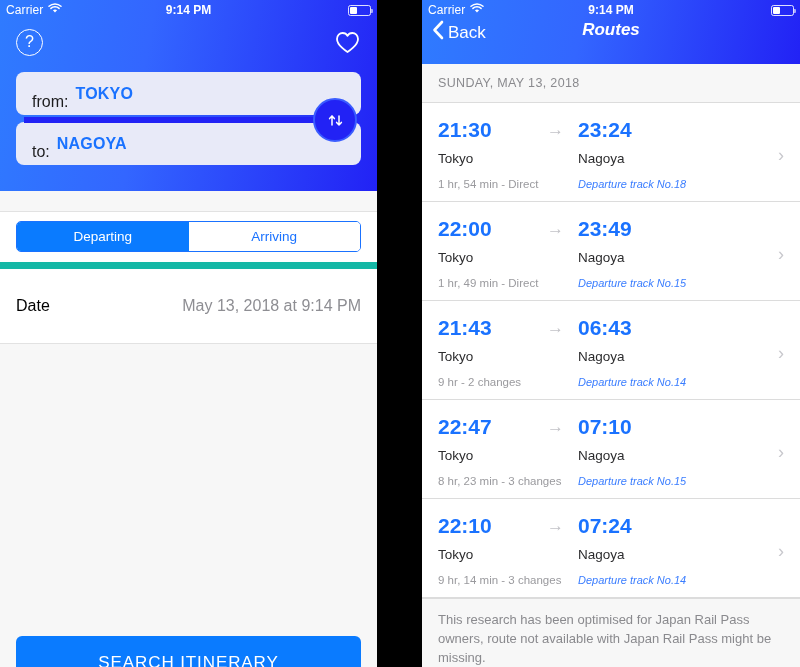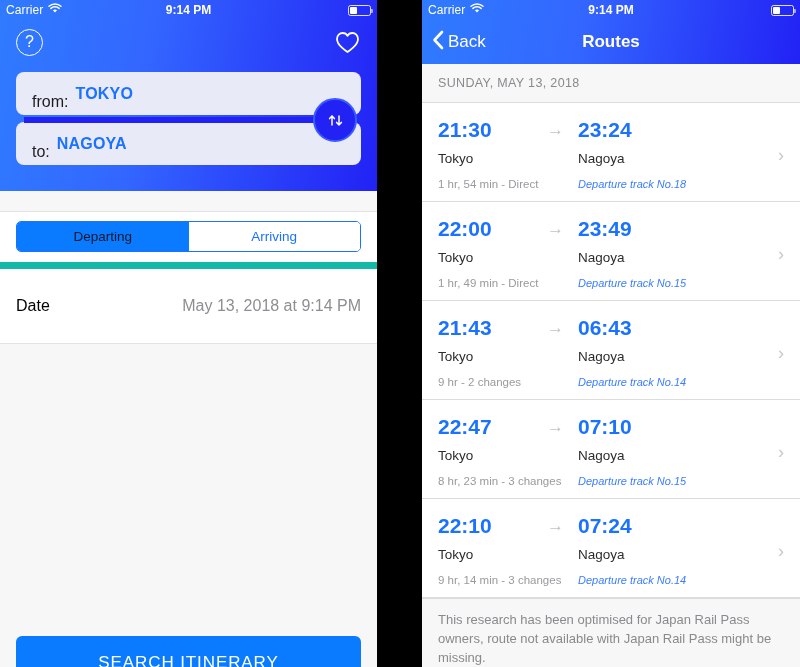--- a/index.html
+++ b/index.html
@@ -187,21 +187,21 @@
   .seg {
     flex: 1;
     display: flex;
     align-items: center;
     justify-content: center;
     font-size: 13.5px;
     cursor: pointer;
     background: #ffffff;
     color: #1a72ff;
   }
-  .seg.active { background: #0a7bff; color: #0f172a; }
+  .seg.active { background: #0a7bff; color: #ffffff; }
 
   .date-row {
     display: flex;
     align-items: center;
     justify-content: space-between;
     padding: 16px 16px;
     height: 42px;
     border-top: 7px solid #14b8a6;
     border-bottom: 1px solid #e2e2e2;
     background: #ffffff;
@@ -233,21 +233,21 @@
   }
 
   
   .right-header {
     background: linear-gradient(100deg, #2f7bff 0%, #3366ff 42%, #2222f5 100%);
     height: 64px;
   }
   .navbar {
     height: 44px;
     display: flex;
-    align-items: center;
+    align-items: flex-start;
     position: relative;
     padding: 0 10px;
     box-sizing: border-box;
   }
   .back-btn {
     display: flex;
     align-items: center;
     gap: 4px;
     color: #ffffff;
     font-size: 17px;
@@ -255,20 +255,21 @@
     z-index: 2;
   }
   .nav-title {
     position: absolute;
     left: 0; right: 0;
     text-align: center;
     color: #ffffff;
     font-size: 17px;
     font-weight: bold;
     pointer-events: none;
+    font-style: italic;
   }
 
   .section-head {
     background: #f7f7f7;
     height: 39px;
     display: flex;
     align-items: center;
     padding: 0 16px;
     font-size: 12.5px;
     color: #8a8a8e;

